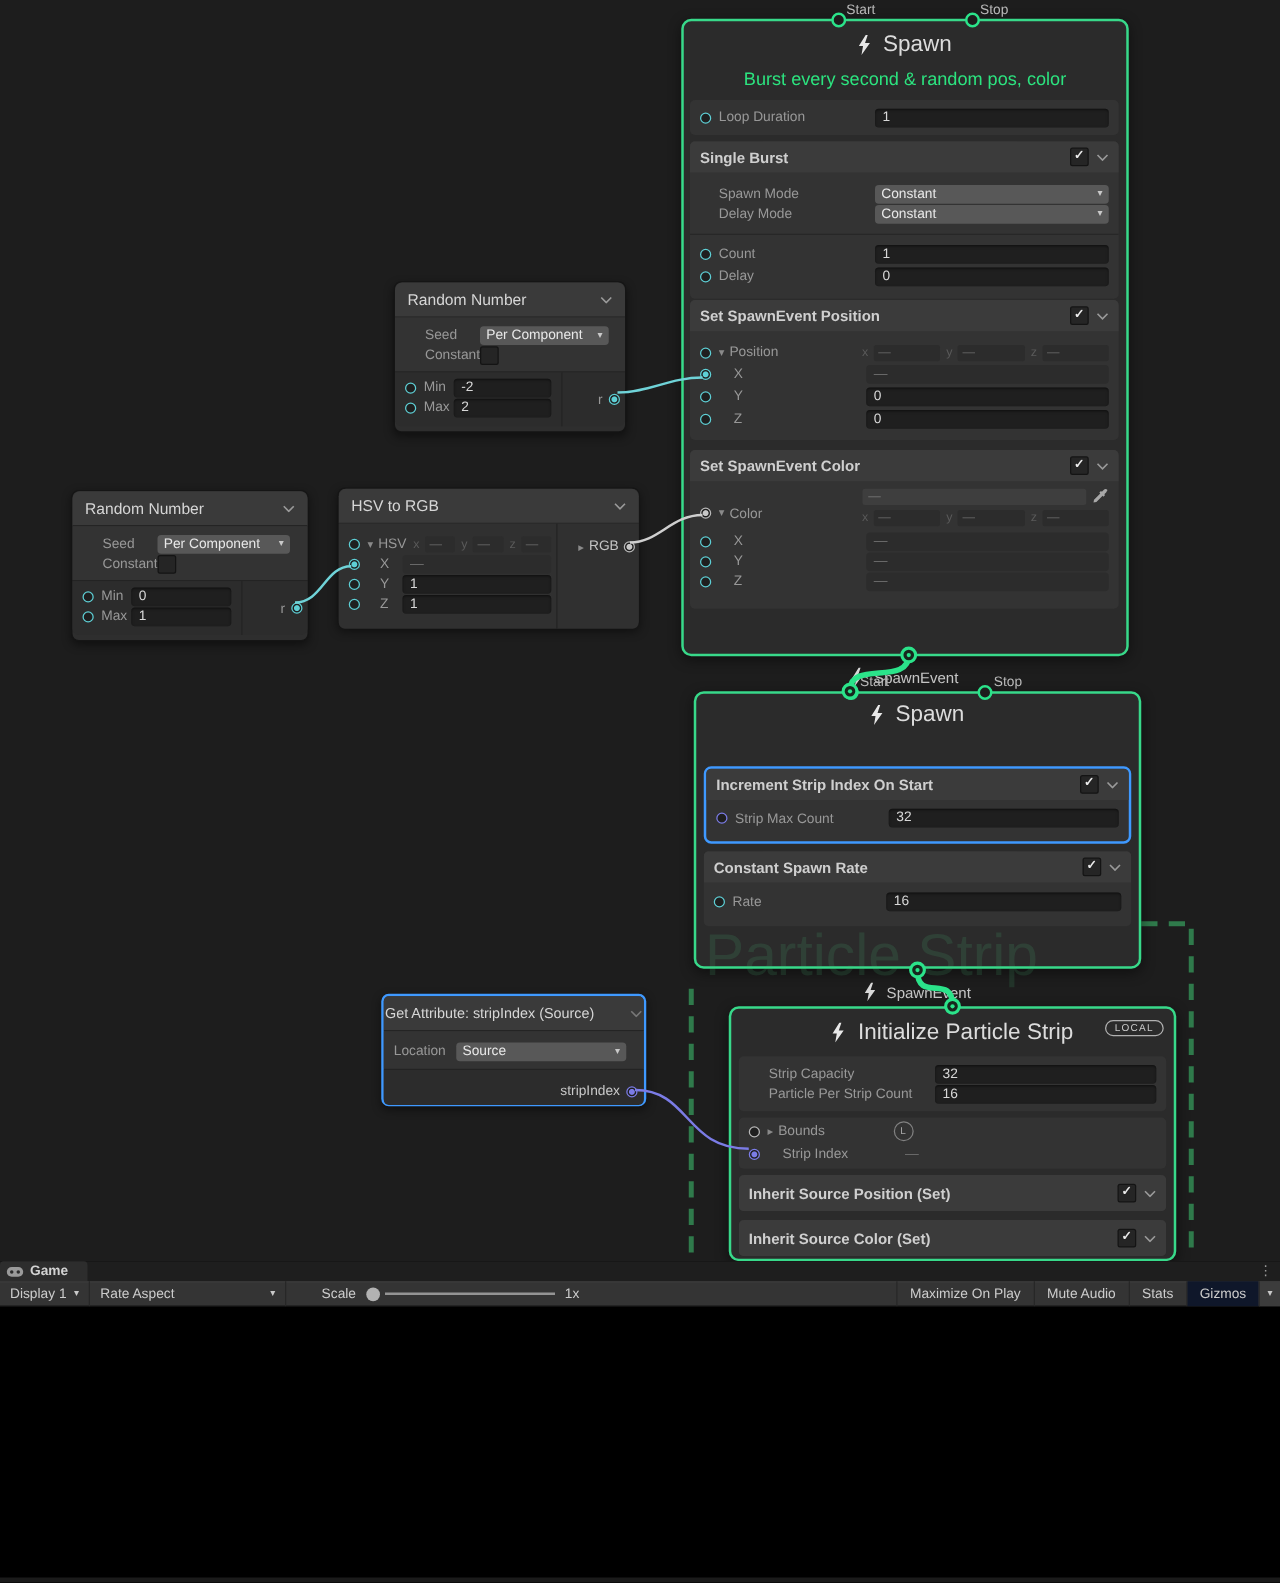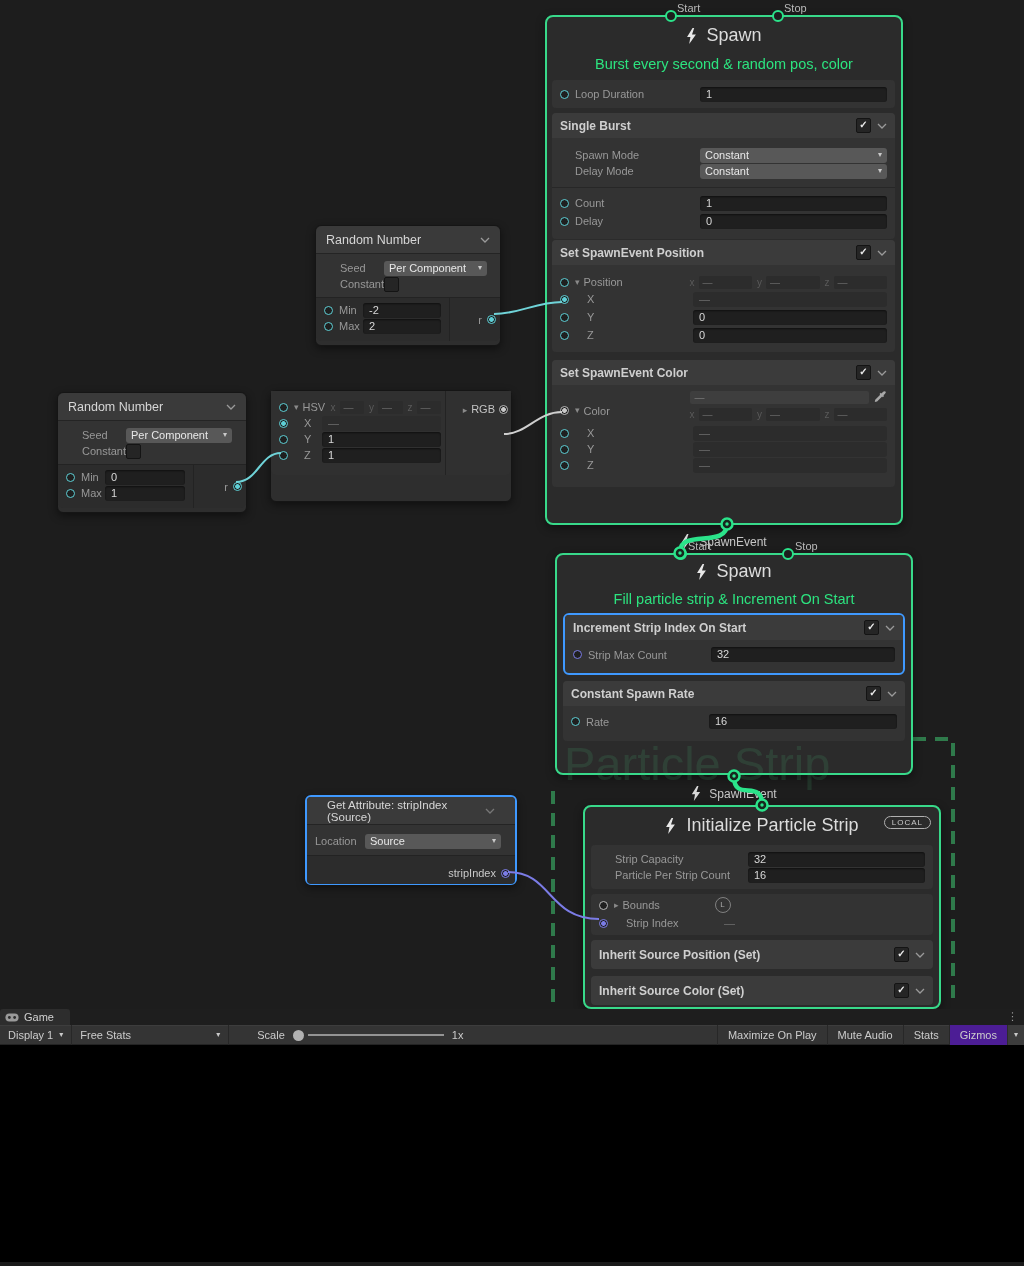--- a/index.html
+++ b/index.html
@@ -59,21 +59,21 @@
   .lcirc{width:14px;height:14px;border:1px solid #808080;border-radius:50%;font-size:8px;color:#aaa;
         text-align:center;line-height:14px;flex:0 0 auto;}
   #watermark{position:absolute;left:564px;top:736px;font-size:47px;color:rgba(76,190,124,0.15);
         z-index:30;white-space:nowrap;}
   #wires,#dashes{position:absolute;left:0;top:0;pointer-events:none;}
   #dashes{z-index:4;} #wires{z-index:40;}
   
   #tabbar{position:absolute;left:0;top:1009px;width:1024px;height:16px;background:#1e1e1e;z-index:60;}
   #gametab{position:absolute;left:0;top:0;width:70px;height:16px;background:#2d2d2d;border-radius:3px 3px 0 0;
         display:flex;align-items:center;gap:5px;padding-left:5px;box-sizing:border-box;
-        font-size:11px;color:#d2d2d2;}
+        font-size:11px;color:#d2d2d2;font-weight:bold;}
   #tabmenu{position:absolute;right:6px;top:1px;color:#999;font-size:11px;}
   #toolbar{position:absolute;left:0;top:1025px;width:1024px;height:20px;background:#343434;
         border-top:1px solid #3d3d3d;border-bottom:1px solid #232323;box-sizing:border-box;
         display:flex;align-items:center;font-size:11px;color:#cccccc;z-index:60;}
   .tsep{width:1px;height:20px;background:#272727;flex:0 0 auto;}
   .tdd{display:flex;align-items:center;gap:6px;padding:0 8px;height:20px;}
   .tbtn{display:flex;align-items:center;padding:0 10px;height:20px;}
   #slider-track{width:136px;height:2px;background:#949494;margin:0 4px;}
   #slider-handle{width:11px;height:11px;border-radius:50%;background:#b2b2b2;margin-left:8px;}
   #gameview{position:absolute;left:0;top:1046px;width:1024px;height:216px;background:#000;z-index:55;}
@@ -347,20 +347,28 @@
         </div>
       </div>
       <div style="flex:1;display:flex;align-items:center;justify-content:flex-end;gap:5px;padding-right:4px">
         <span class="lab">r</span>
         <span class="port p-cy fill" style="margin:0"></span>
       </div>
     </div>
   </div>
 
   <div class="opnode" style="left:270px;top:390px;width:242px;height:112px">
+    <div class="ophead">
+      <span class="sp">HSV to RGB</span>
+      <span class="chev">
+          <svg width="10" height="6">
+            <polyline points="1,1 5,5 9,1" stroke="#9a9a9a" stroke-width="1.3" fill="none"></polyline>
+          </svg>
+        </span>
+    </div>
     <div style="display:flex;background:#303030;border-radius:0 0 5px 5px;height:84px">
       <div style="flex:1;padding-top:8px">
         <div class="row row16" style="padding-right:4px">
           <span class="port p-cy"></span>
           <span class="disc">▾</span>
           <span class="lab" style="width:28px">HSV</span>
           <span class="gf">
             <span class="gcell">
                 <span class="glab">x</span>
                 <span class="gdash">—</span>
@@ -407,21 +415,20 @@
     <span class="toplabel" style="left:238px">Stop</span>
     <span class="eport" style="left:118px;top:-7px"></span>
     <span class="eport" style="left:225px;top:-7px"></span>
 
     <div class="ntitle" style="top:6px">
       <svg width="11" height="16" viewBox="0 0 12 18">
           <path d="M7.2 0 L1 10 H4.8 L3.4 18 L11 7.2 H6.6 L9 0 Z" fill="#e8e8e8"></path>
         </svg>
       <span>Spawn</span>
     </div>
-    <div class="nsub" style="top:36px">Fill particle strip &amp; Increment On Start</div>
 
     <div class="block selblue" style="left:6px;top:58px;width:342px;height:62px">
       <div class="bh">
         <span class="sp">Increment Strip Index On Start</span>
         <span class="cb">✓</span>
         <span class="chev">
             <svg width="10" height="6">
               <polyline points="1,1 5,5 9,1" stroke="#9a9a9a" stroke-width="1.3" fill="none"></polyline>
             </svg>
           </span>
@@ -452,21 +459,21 @@
 
     <div class="nfooter" style="top:192px">
       <svg width="10" height="15" viewBox="0 0 12 18">
           <path d="M7.2 0 L1 10 H4.8 L3.4 18 L11 7.2 H6.6 L9 0 Z" fill="#d8d8d8"></path>
         </svg>
       <span>SpawnEvent</span>
     </div>
   </div>
 
   <div class="opnode selblue" style="left:305px;top:795px;width:212px;height:90px;border:2px solid #3f99ff">
-    <div class="ophead" style="font-size:11.5px;padding:0 20px;border-radius:4px 4px 0 0">
+    <div class="ophead" style="font-size:11.5px;padding:0 1px;border-radius:4px 4px 0 0">
       <span class="sp">Get Attribute: stripIndex (Source)</span>
       <span class="chev">
           <svg width="10" height="6">
             <polyline points="1,1 5,5 9,1" stroke="#777" stroke-width="1.3" fill="none"></polyline>
           </svg>
         </span>
     </div>
     <div style="padding:8px 0 6px;background:#333">
       <div class="row row16" style="">
         <span class="lab" style="width:50px">Location</span>
@@ -575,36 +582,36 @@
   <span id="tabmenu">⋮</span>
 </div>
 
 <div id="toolbar">
   <div class="tdd">
     <span>Display 1</span>
     <span class="ar">▾</span>
   </div>
   <div class="tsep"></div>
   <div class="tdd" style="width:140px">
-    <span style="flex:1">Free Stats</span>
+    <span style="flex:1">Rate Aspect</span>
     <span class="ar">▾</span>
   </div>
   <div class="tsep"></div>
   <span style="margin-left:28px">Scale</span>
   <span id="slider-handle"></span>
   <span id="slider-track"></span>
   <span style="margin-left:4px">1x</span>
   <span style="flex:1"></span>
   <div class="tsep"></div>
   <div class="tbtn">Maximize On Play</div>
   <div class="tsep"></div>
   <div class="tbtn">Mute Audio</div>
   <div class="tsep"></div>
   <div class="tbtn">Stats</div>
   <div class="tsep"></div>
-  <div class="tbtn" style="background:#4c1d95">Gizmos</div>
+  <div class="tbtn" style="background:#0f172a">Gizmos</div>
   <div class="tbtn" style="padding:0 6px;background:#3c3c3c;border-left:1px solid #2c2c2c">
       <span class="ar">▾</span>
     </div>
 </div>
 
 <div id="gameview"></div>
 <div id="bottomstrip"></div>
 
 </body></html>

